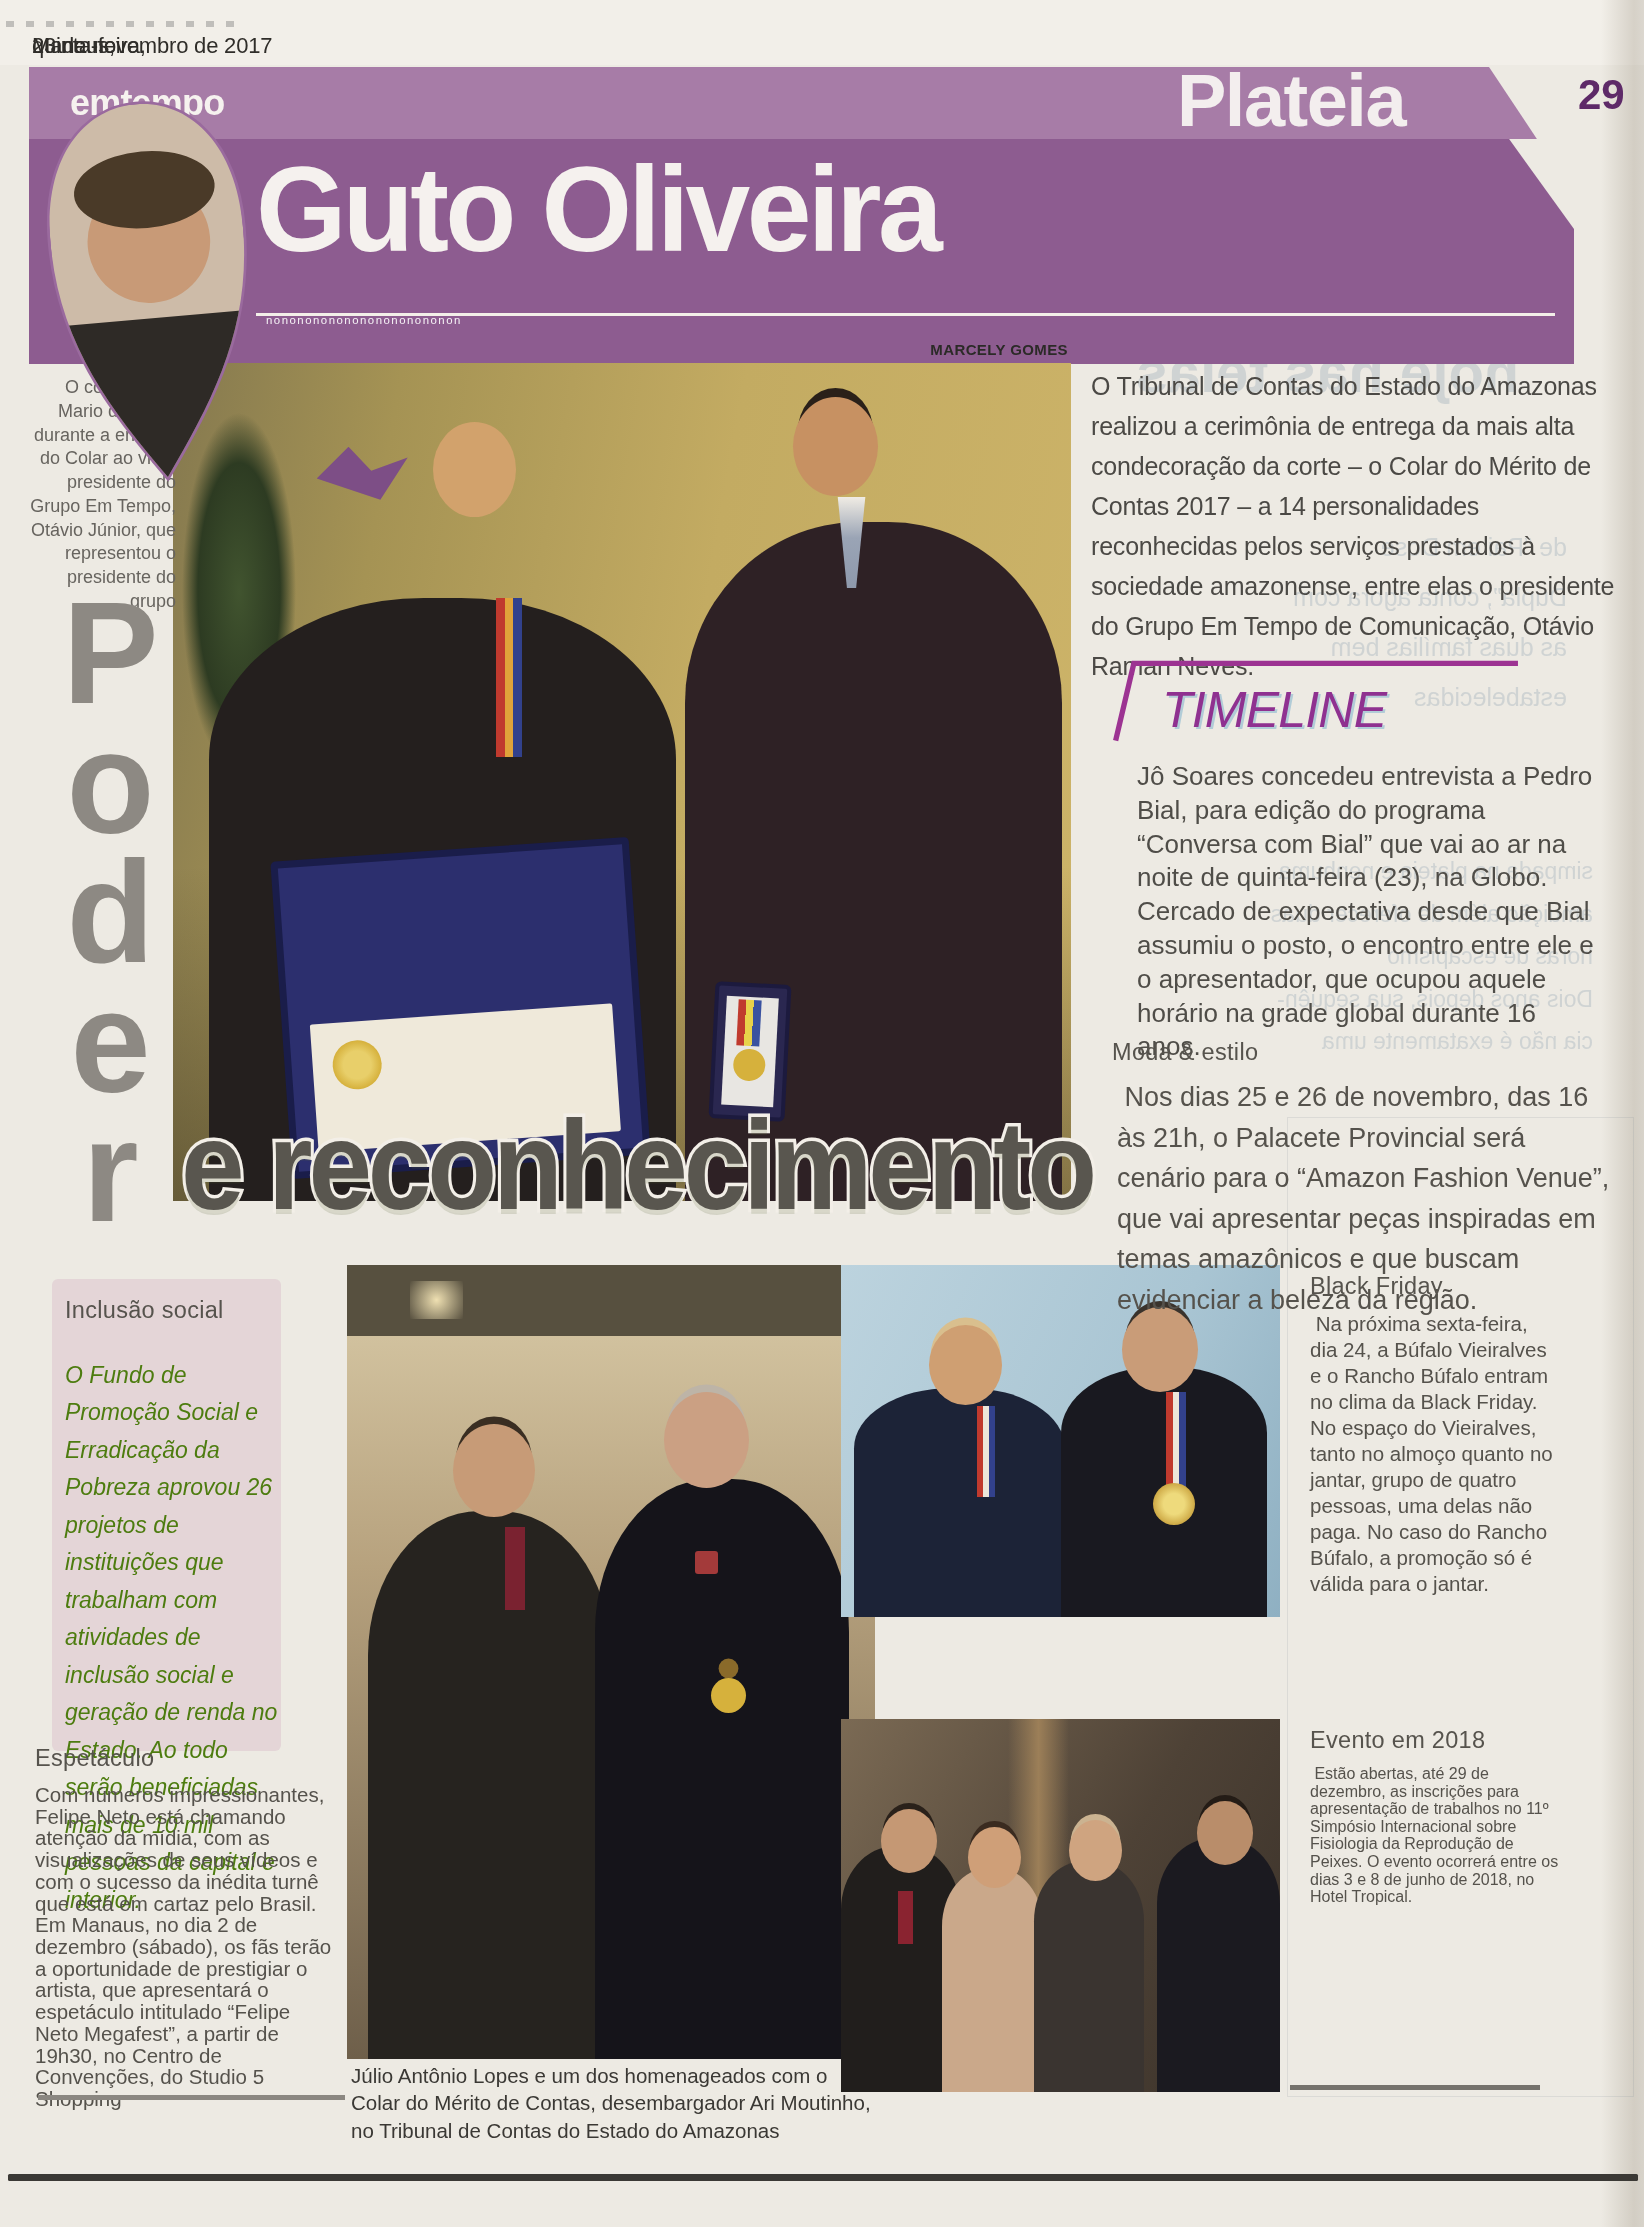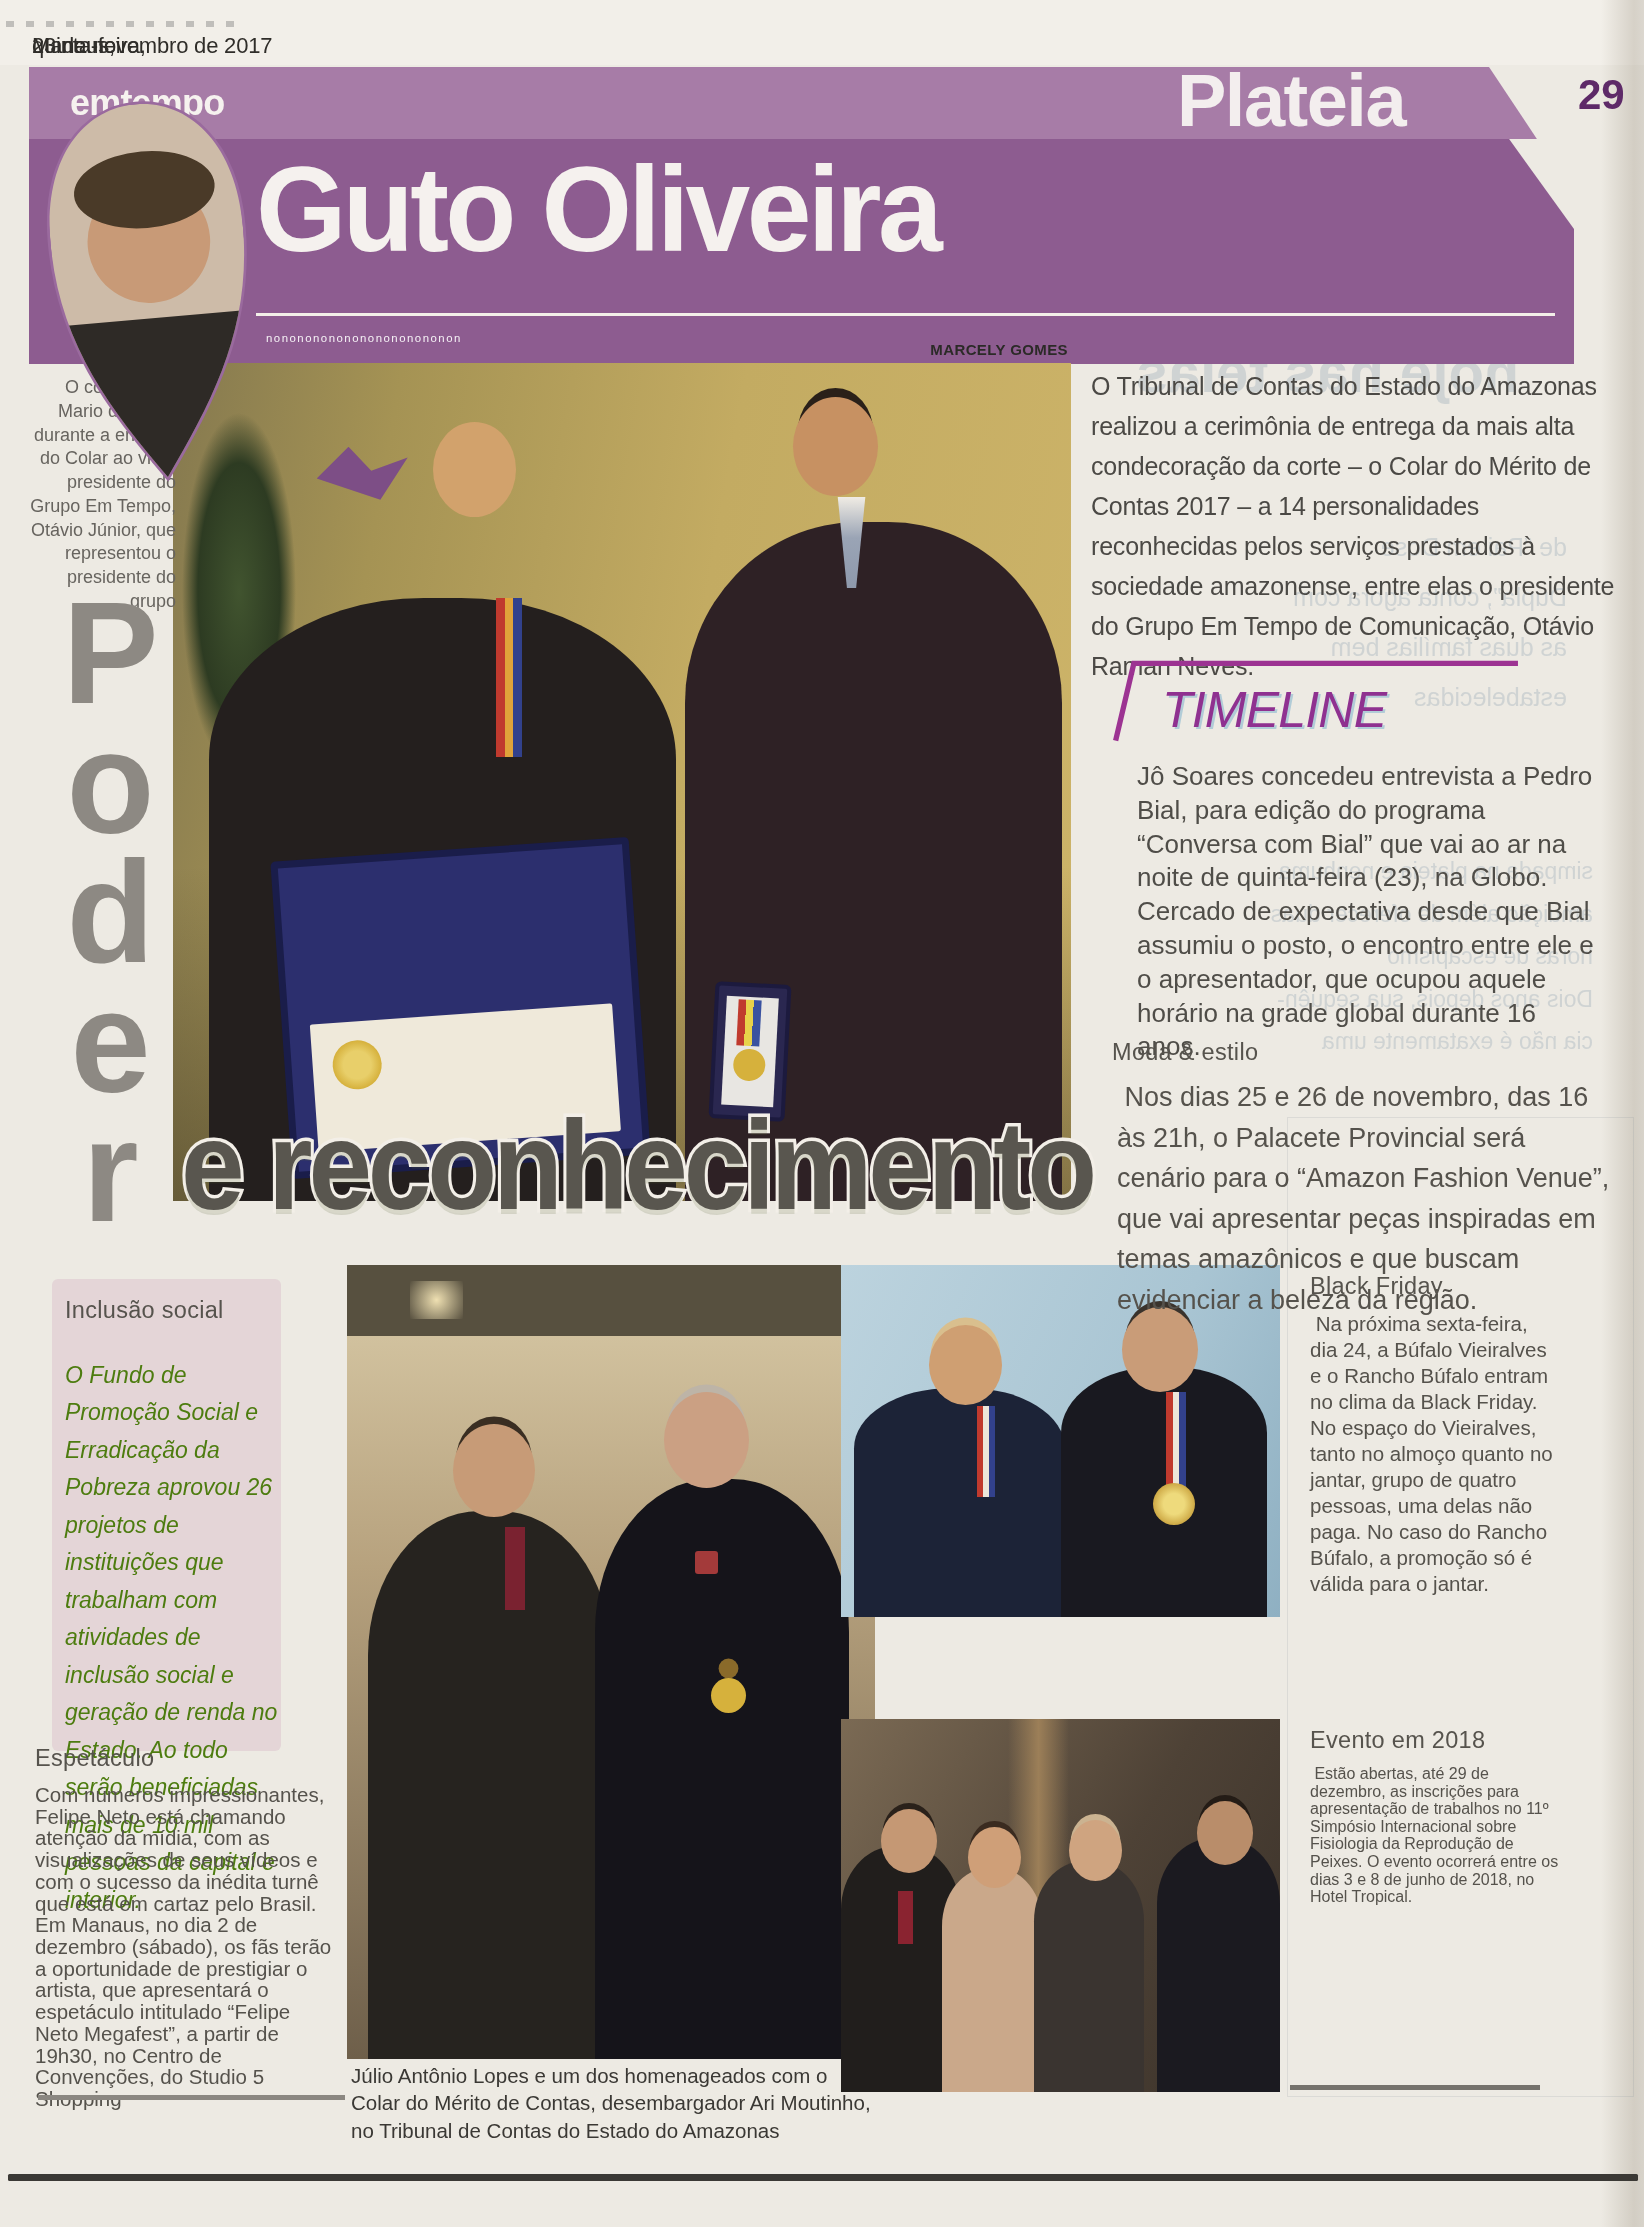--- a/index.html
+++ b/index.html
@@ -19,21 +19,21 @@
   .band-light{left:0;top:0;width:100%;height:72px;background:#a77ca7;
               clip-path:polygon(0 0,94.5% 0,97.6% 100%,0 100%);}
   .band-dark{left:0;top:72px;width:100%;height:225px;background:#8d5c90;
              clip-path:polygon(0 0,95.8% 0,100% 40%,100% 100%,0 100%);}
   .brand{left:70px;top:82px;font-size:36px;font-weight:700;color:#f6f2ef;letter-spacing:-0.8px;z-index:3;}
   .section-name{left:1177px;top:64px;font-size:74px;font-weight:700;color:#f3eeee;letter-spacing:-1.5px;line-height:1;z-index:3;}
   .pagenum{left:1578px;top:71px;font-size:42px;font-weight:700;color:#5e2a68;z-index:3;}
   .columnist-name{left:256px;top:149px;font-size:120px;font-weight:700;color:#f5f1ee;letter-spacing:-3.8px;
                   transform:scaleX(.97);transform-origin:left top;line-height:1;z-index:3;white-space:nowrap;}
   .band-rule{left:256px;top:313px;width:1299px;height:3px;background:#f3efe9;z-index:3;}
-  .deco-line{left:266px;top:332px;font-size:11.4px;color:rgba(255,255,255,.92);letter-spacing:1.5px;z-index:3;}
+  .deco-line{left:266px;top:314px;font-size:11.4px;color:rgba(255,255,255,.92);letter-spacing:1.5px;z-index:3;}
   .pick{left:47px;top:96px;width:209px;height:387px;z-index:4;transform:rotate(-5deg);}
 
   .photo-credit{left:872px;top:341px;width:196px;text-align:right;font-size:15px;font-weight:700;
                 color:#2b2a27;letter-spacing:0.4px;z-index:2;}
 
   
   .photo{overflow:hidden;z-index:1;background:#9a9176;}
   .photo *{position:absolute;}
   .ph-main{left:173px;top:363px;width:898px;height:838px;}
   .ph-julio{left:347px;top:1265px;width:528px;height:794px;}

